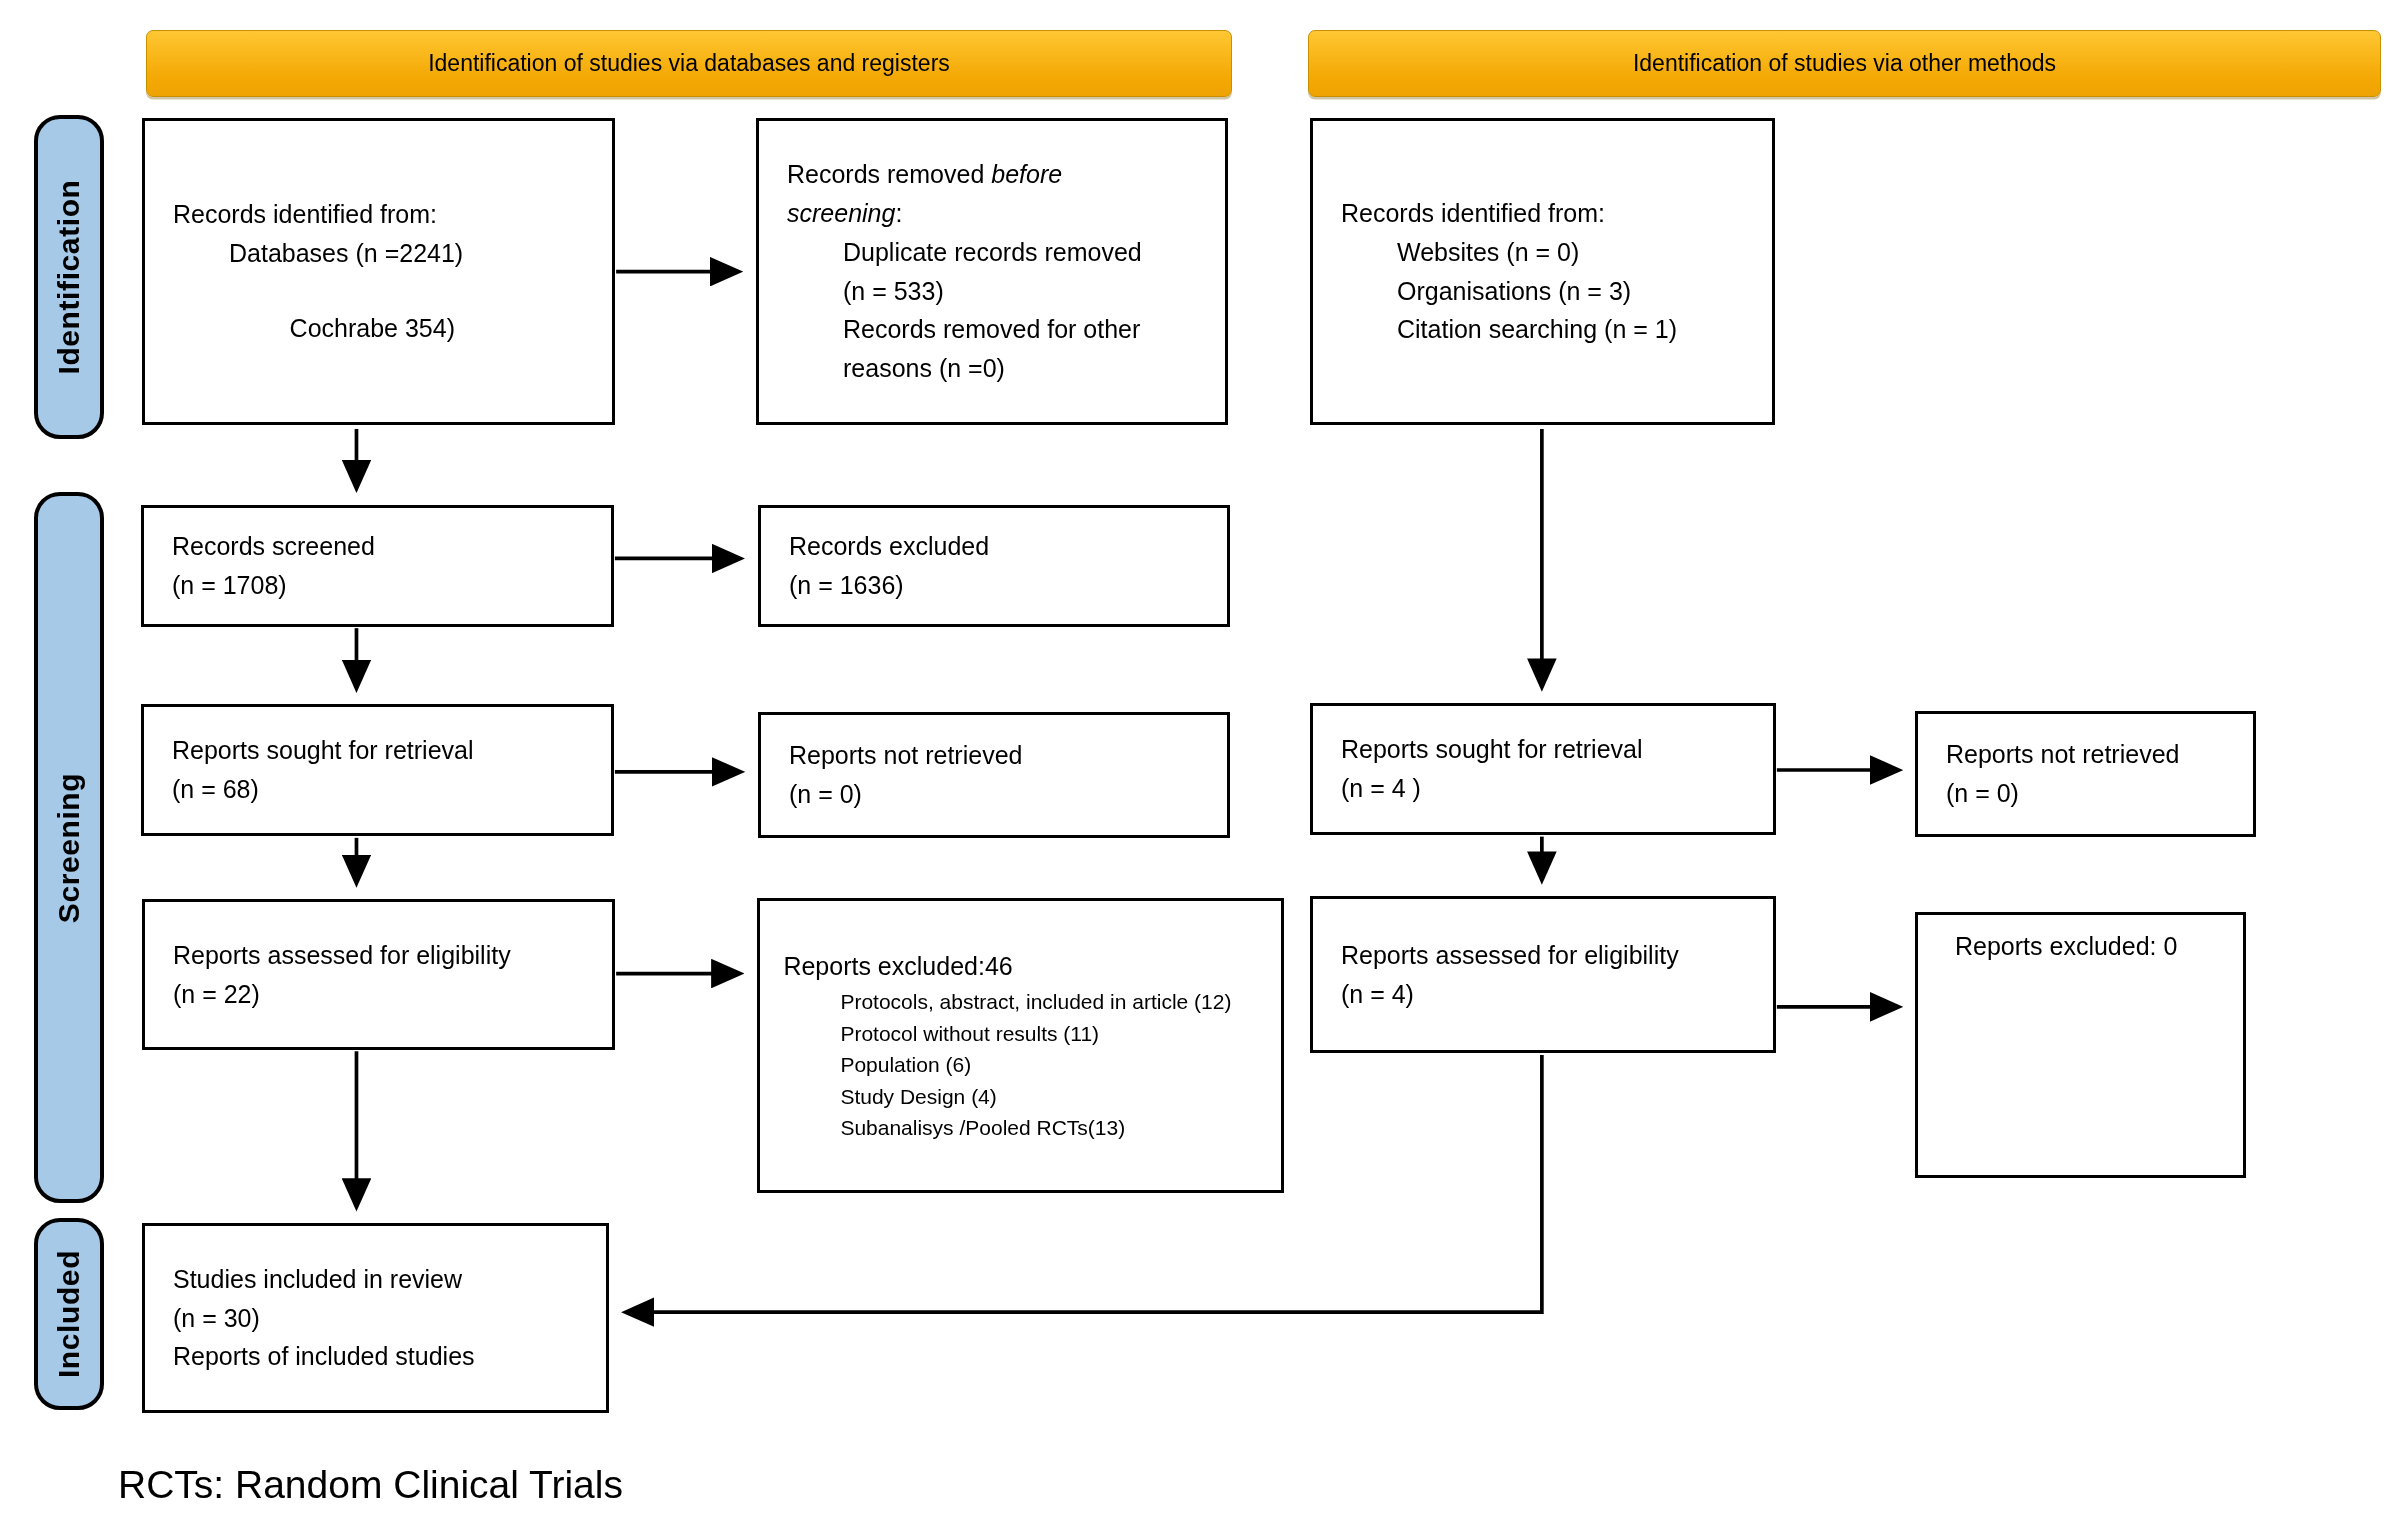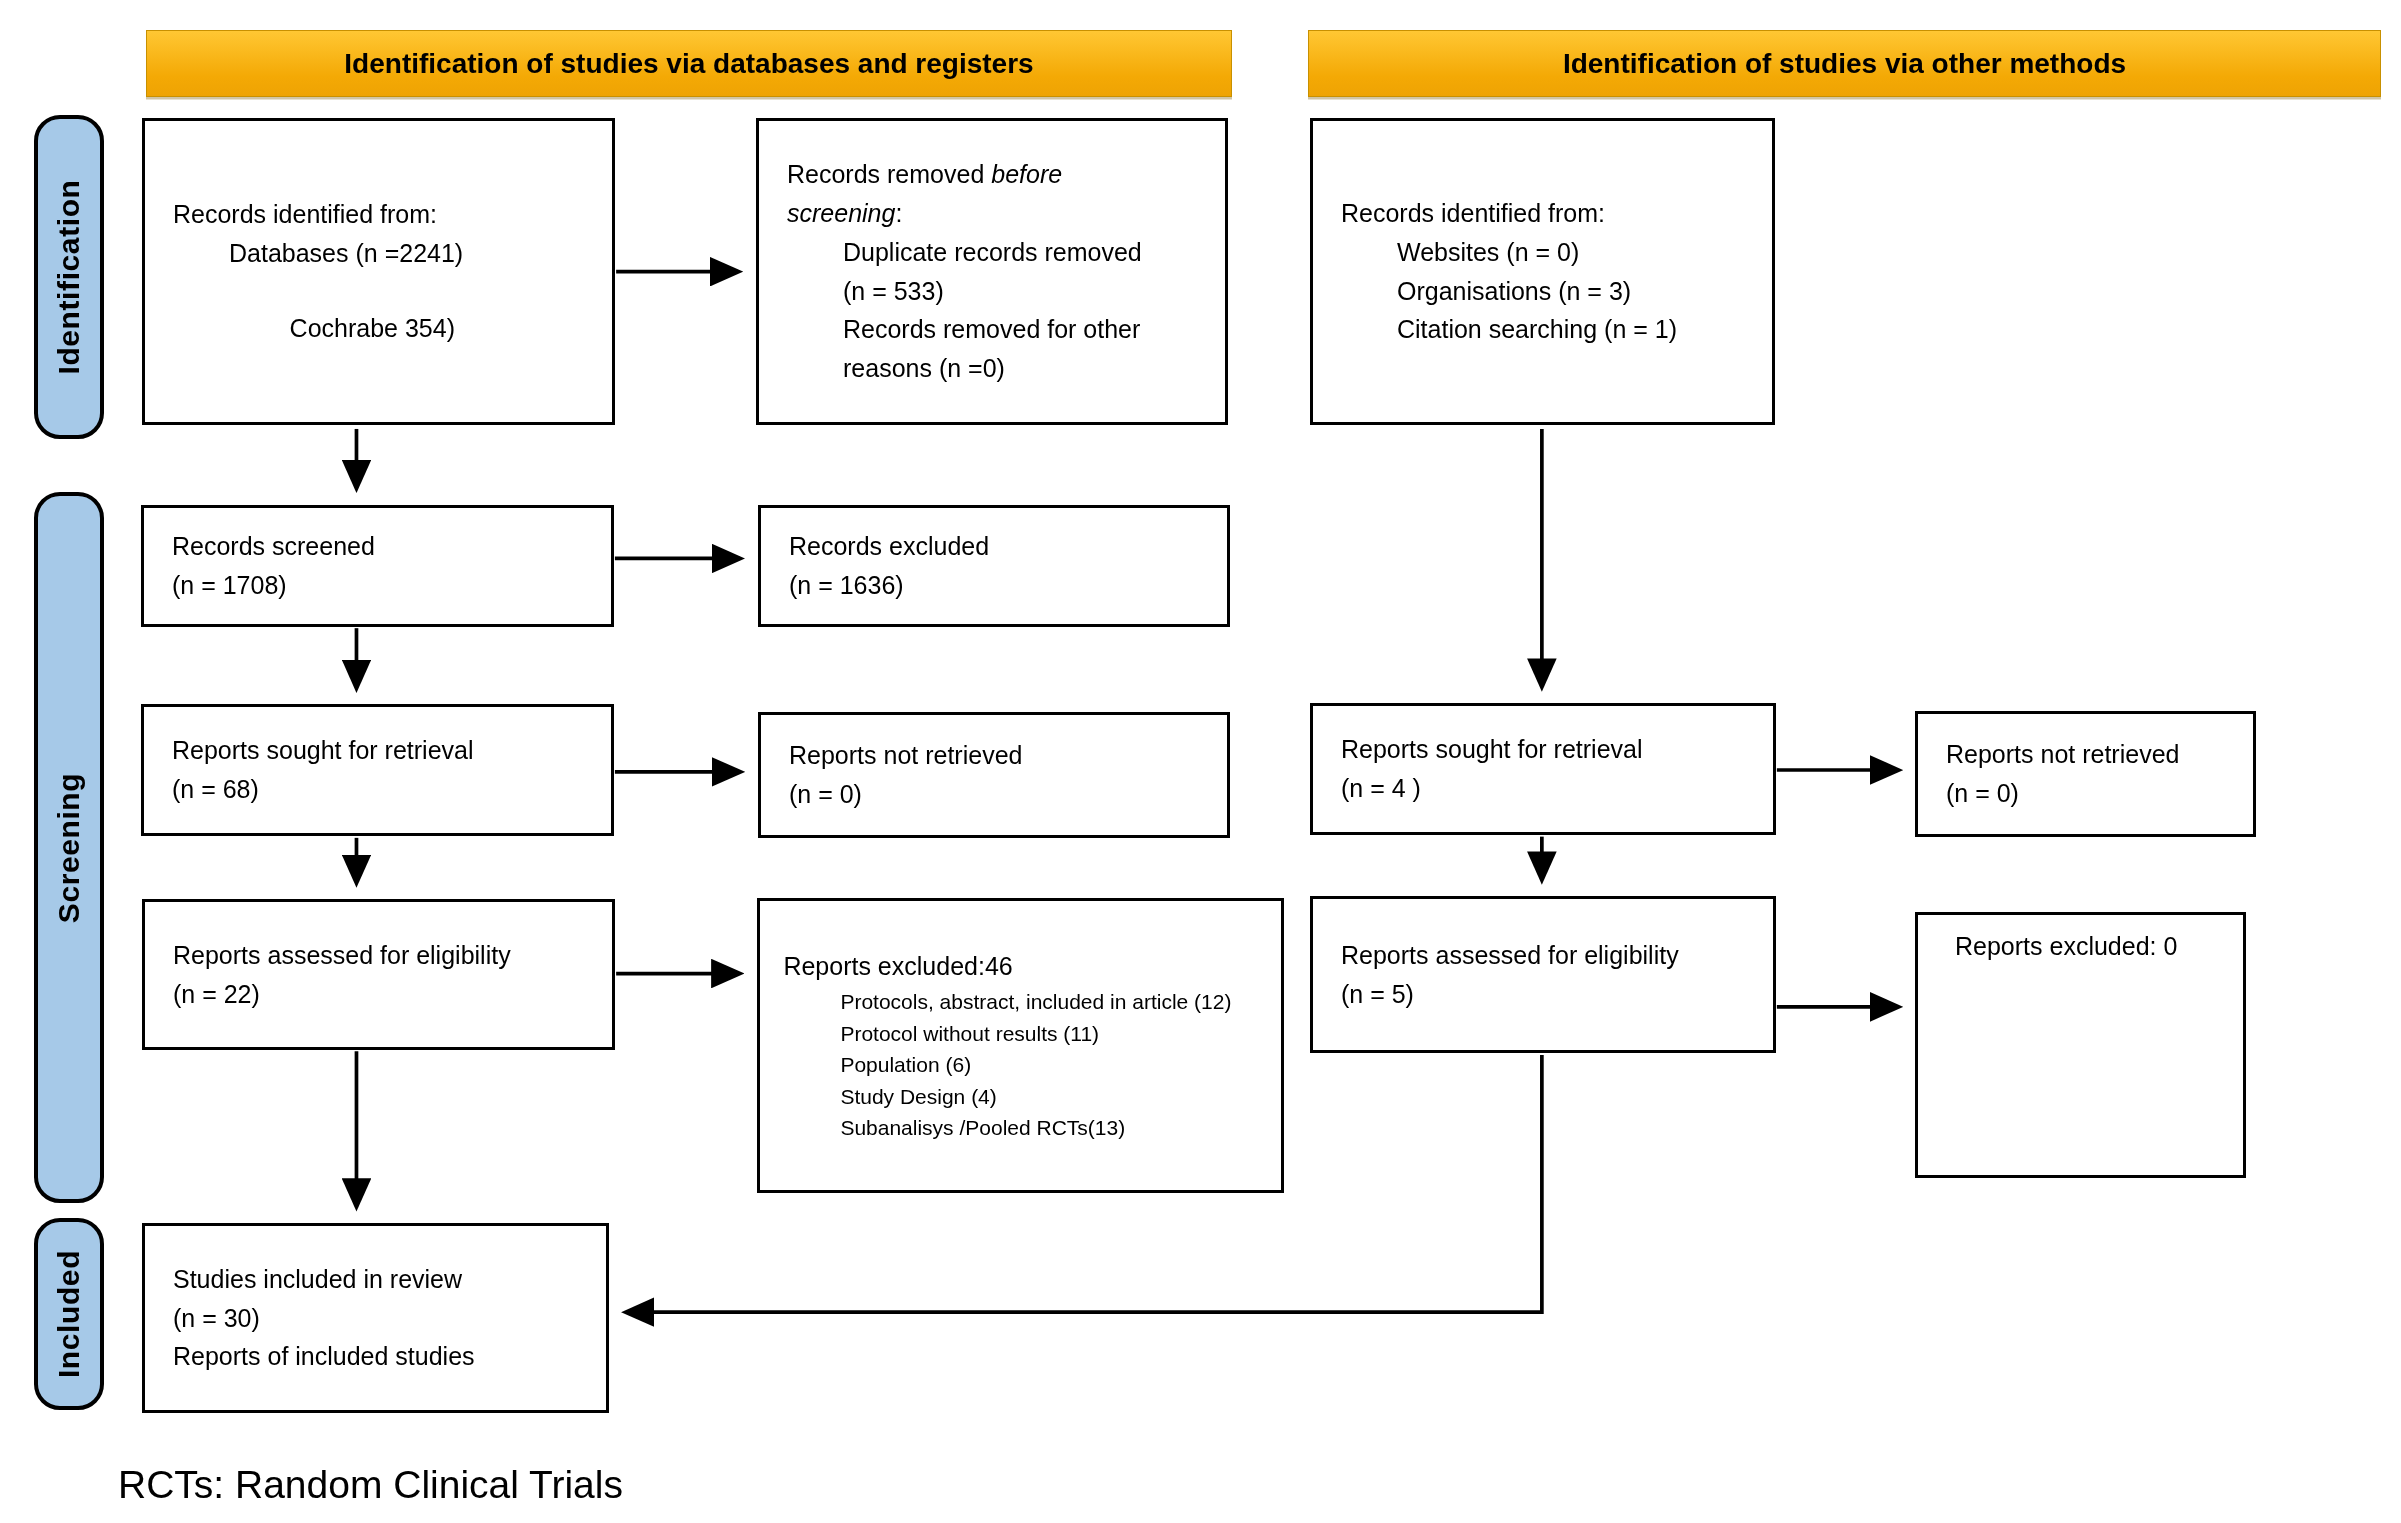--- a/index.html
+++ b/index.html
@@ -7,23 +7,23 @@
     position:relative;
     width:2401px;height:1524px;
     background:#ffffff;
     font-family:"Liberation Sans", sans-serif;
     color:#000;
   }
   .banner{
     position:absolute;
     background:linear-gradient(180deg,#ffc733 0%,#f4a905 70%,#eea303 100%);
     border:1.9px solid #c89000;
-    border-radius:0;
+    border-radius:7px;
     display:flex;align-items:center;justify-content:center;
-    font-weight:bold;font-size:28px;
+    font-weight:normal;font-size:23px;
     box-shadow:0 2.5px 0 rgba(120,90,0,.35);
   }
   .stage{
     position:absolute;
     background:#a6c9e8;
     border:4.3px solid #000;
     border-radius:26px;
     display:flex;align-items:center;justify-content:center;
   }
   .stage span{
@@ -137,21 +137,21 @@
     <div>Reports excluded:46</div>
     <div class="reason">Protocols, abstract, included in article (12)</div>
     <div class="reason">Protocol without results (11)</div>
     <div class="reason">Population (6)</div>
     <div class="reason">Study Design (4)</div>
     <div class="reason">Subanalisys /Pooled RCTs(13)</div>
   </div>
 
   <div class="box" style="left:1310px;top:896px;width:466px;height:157px;">
     <div>Reports assessed for eligibility</div>
-    <div>(n =  5)</div>
+    <div>(n =  4)</div>
   </div>
 
   <div class="box topalign" style="left:1915px;top:912px;width:331px;height:266px;">
     <div>Reports excluded: 0</div>
   </div>
 
   <div class="box" style="left:142px;top:1223px;width:467px;height:190px;">
     <div>Studies included in review</div>
     <div>(n = 30)</div>
     <div>Reports of included studies</div>

